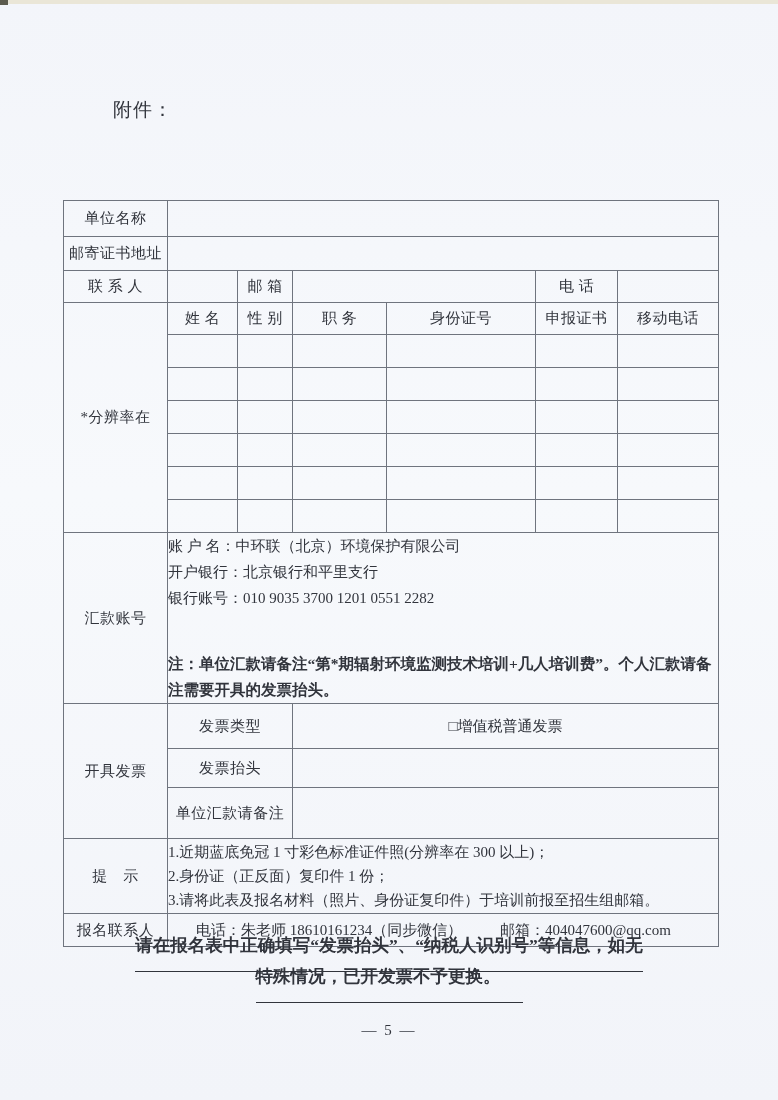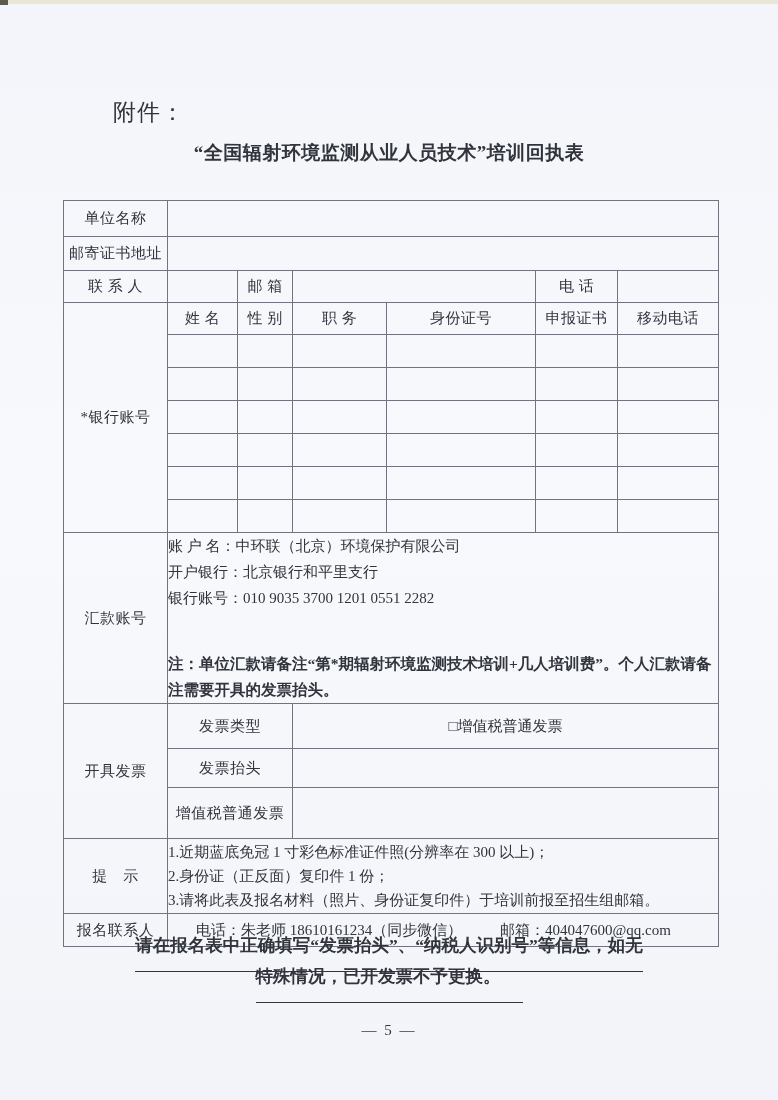--- a/index.html
+++ b/index.html
@@ -7,21 +7,21 @@
     position:relative;
     width:778px;height:1100px;
     margin:0 auto;
     background:linear-gradient(180deg,#f3f5fa 0%,#f7f9fc 45%,#f2f4f9 100%);
     font-family:"Liberation Serif","DejaVu Serif",serif;
     color:#31343c;
     overflow:hidden;
   }
   .scan-strip{position:absolute;top:0;left:0;width:778px;height:4px;background:#eae6d7;}
   .scan-speck{position:absolute;top:0;left:0;width:8px;height:5px;background:#5c5b4e;}
-  .attachment{position:absolute;left:113px;top:97px;font-size:23px;letter-spacing:1px;}
+  .attachment{position:absolute;left:113px;top:97px;font-size:19px;letter-spacing:1px;}
   .title{position:absolute;left:0;top:140px;width:100%;text-align:center;
          font-size:19px;font-weight:bold;letter-spacing:0.5px;}
   table.form{
     position:absolute;left:63px;top:200px;width:655px;
     border-collapse:collapse;table-layout:fixed;
   }
   table.form td{
     border:1px solid #6f747e;
     font-size:15px;
     vertical-align:middle;
@@ -52,21 +52,20 @@
   }
 </style>
 </head>
 <body>
 
 <div class="page">
   <div class="scan-strip"></div>
   <div class="scan-speck"></div>
 
   <div class="attachment">附件：</div>
-  <div class="title">“全国辐射环境监测从业人员技术”培训回执表</div>
 
   <table class="form">
     <colgroup>
       <col style="width:104px">
         <col style="width:70px">
         <col style="width:55px">
       <col style="width:94px">
         <col style="width:149px">
         <col style="width:82px">
       <col style="width:101px">
@@ -86,21 +85,21 @@
     <tr class="r3">
       <td class="lbl">联 系 人</td>
       <td></td>
       <td class="lbl">邮 箱</td>
       <td colspan="2"></td>
       <td class="lbl">电 话</td>
       <td></td>
     </tr>
 
     <tr class="r4">
-      <td class="lbl" rowspan="7">*银行账号</td>
+      <td class="lbl" rowspan="7">*分辨率在</td>
       <td class="lbl">姓 名</td>
       <td class="lbl">性 别</td>
       <td class="lbl">职 务</td>
       <td class="lbl">身份证号</td>
       <td class="lbl">申报证书</td>
       <td class="lbl">移动电话</td>
     </tr>
 
     <tr class="rp">
       <td></td>
@@ -164,21 +163,21 @@
     <tr class="r-inv1">
       <td class="lbl" rowspan="3">开具发票</td>
       <td colspan="2" class="lbl">发票类型</td>
       <td colspan="4" class="center-val">□增值税普通发票</td>
     </tr>
     <tr class="r-inv2">
       <td colspan="2" class="lbl">发票抬头</td>
       <td colspan="4"></td>
     </tr>
     <tr class="r-inv3">
-      <td colspan="2" class="lbl">增值税普通发票</td>
+      <td colspan="2" class="lbl">单位汇款请备注</td>
       <td colspan="4"></td>
     </tr>
 
     <tr class="r-tips">
       <td class="lbl">提　示</td>
       <td colspan="6" class="content">
         <div class="tips-line">1.近期蓝底免冠 1 寸彩色标准证件照(分辨率在 300 以上)；</div>
         <div class="tips-line">2.身份证（正反面）复印件 1 份；</div>
         <div class="tips-line">3.请将此表及报名材料（照片、身份证复印件）于培训前报至招生组邮箱。</div>
       </td>

